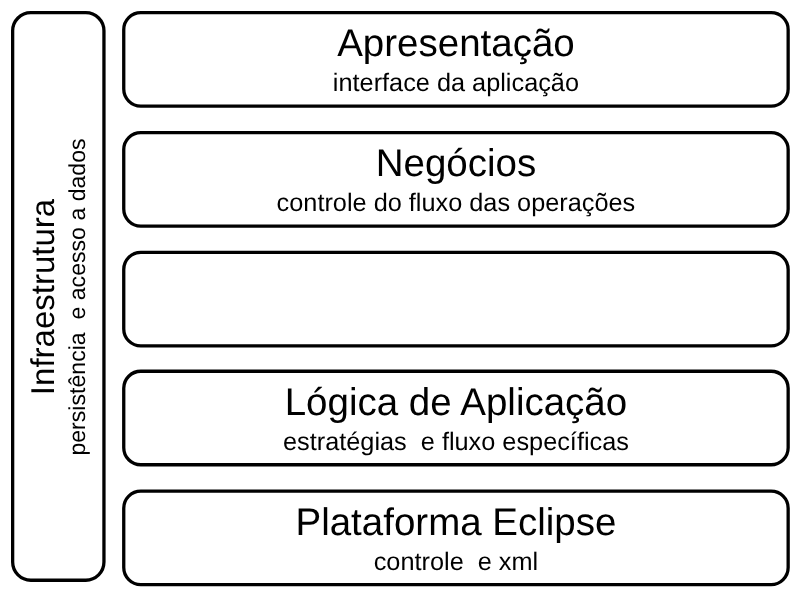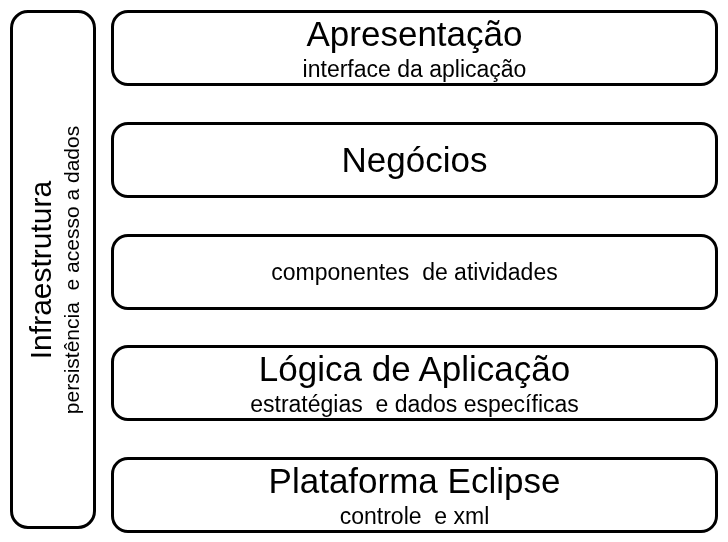--- a/index.html
+++ b/index.html
@@ -56,21 +56,21 @@
     position: absolute;
     left: 111px;
     top: 10px;
     width: 607px;
     height: 523px;
     display: flex;
     flex-direction: column;
     justify-content: space-between;
   }
   .layer {
-    height: 76px;
+    height: 88px;
     border: 3.5px solid #000000;
     border-radius: 17px;
     background: #ffffff;
     box-sizing: border-box;
     display: flex;
     flex-direction: column;
     align-items: center;
     justify-content: center;
     text-align: center;
   }
@@ -99,29 +99,29 @@
 
   <div class="stack">
 
     <div class="layer">
       <div class="layer-title">Apresentação</div>
       <div class="layer-subtitle">interface da aplicação</div>
     </div>
 
     <div class="layer">
       <div class="layer-title">Negócios</div>
+      <div class="layer-subtitle">controle do fluxo das operações</div>
     </div>
 
     <div class="layer">
-      <div class="layer-subtitle">componentes  de atividades</div>
     </div>
 
     <div class="layer">
       <div class="layer-title">Lógica de Aplicação</div>
-      <div class="layer-subtitle">estratégias  e dados específicas</div>
+      <div class="layer-subtitle">estratégias  e fluxo específicas</div>
     </div>
 
     <div class="layer">
       <div class="layer-title">Plataforma Eclipse</div>
       <div class="layer-subtitle">controle  e xml</div>
     </div>
 
   </div>
 </div>
 

